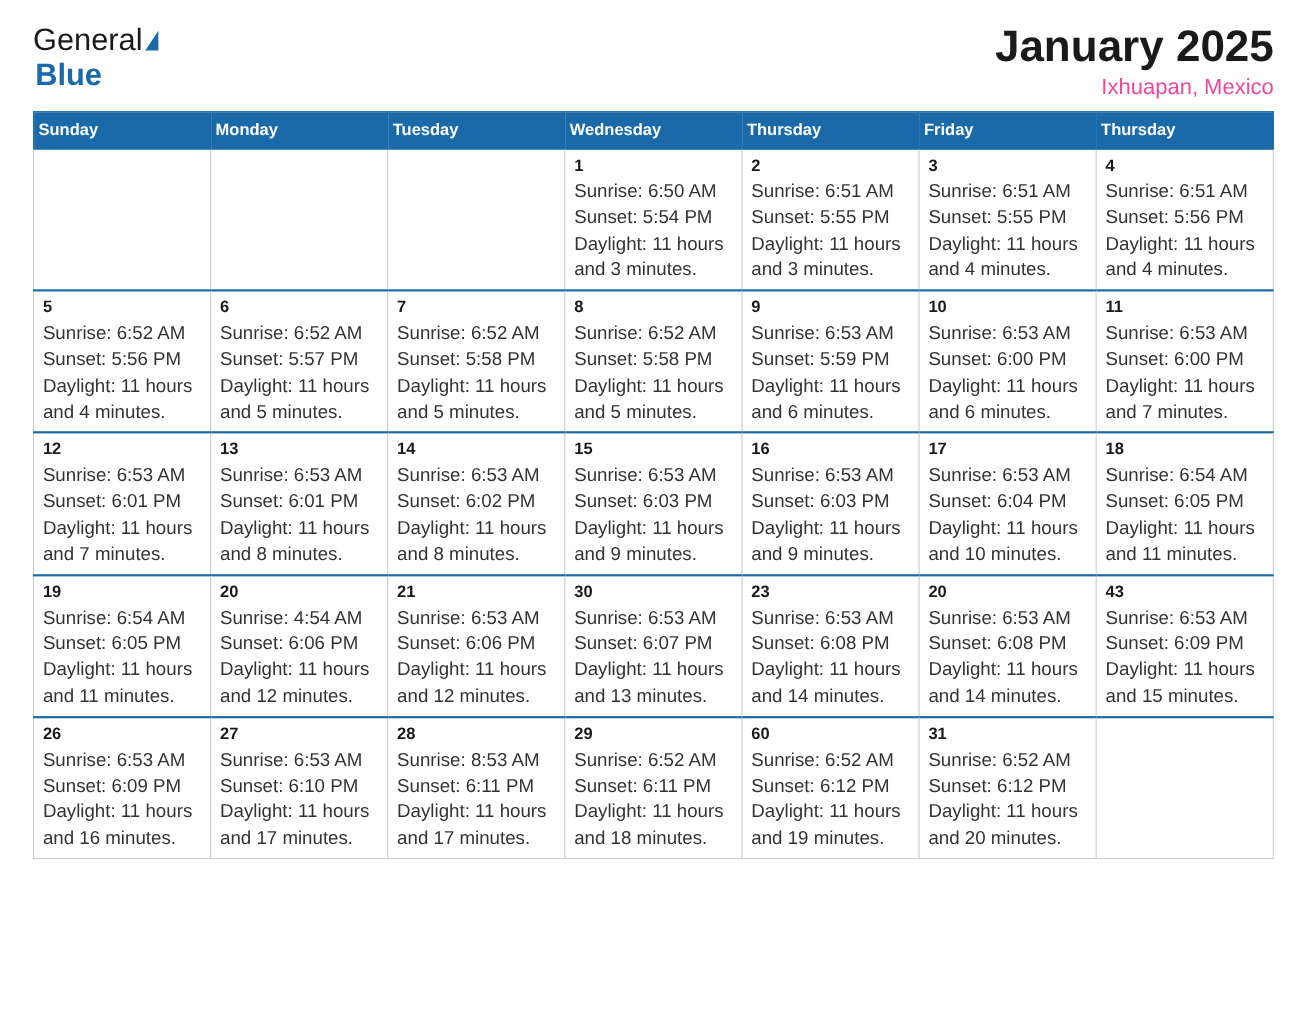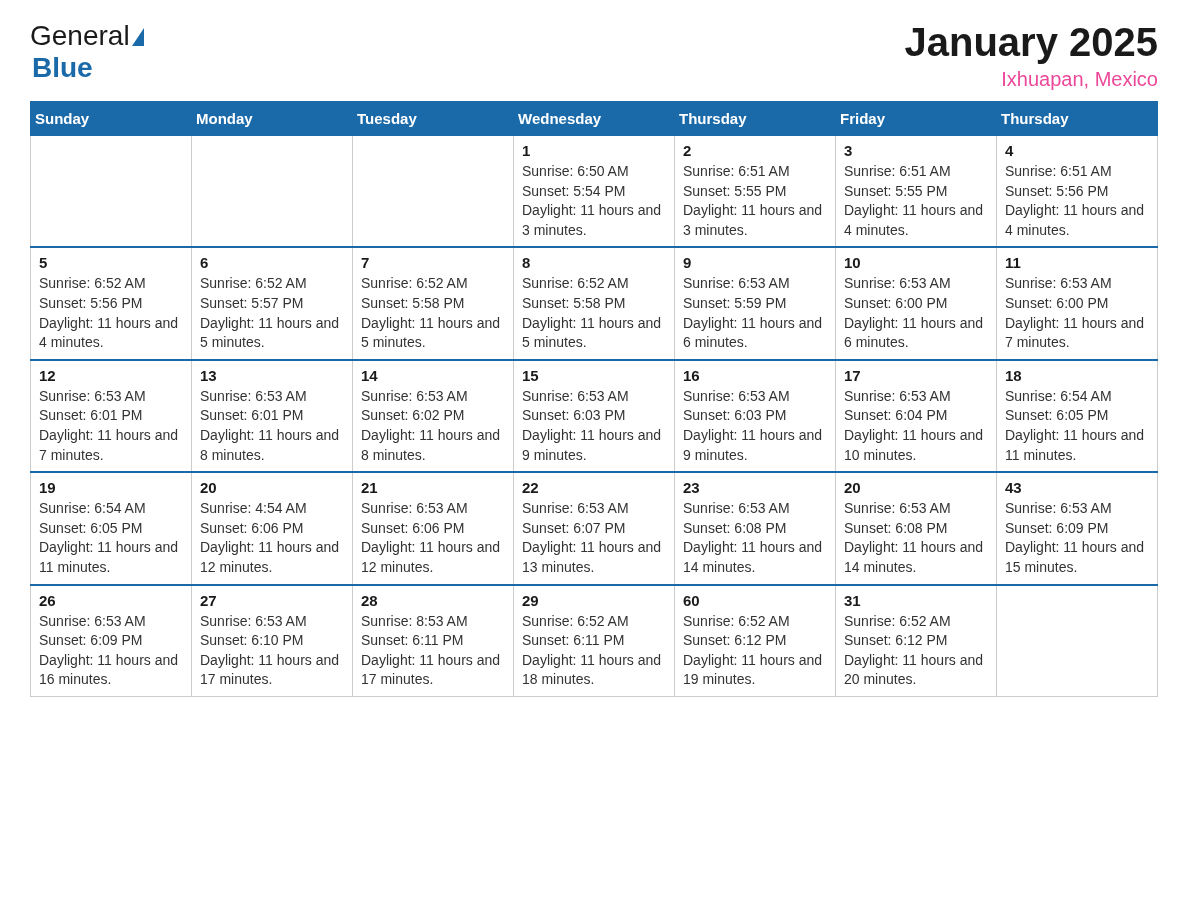--- a/index.html
+++ b/index.html
@@ -74,21 +74,21 @@
       min-height: 100px;
       height: 100px;
     }
     .day-number {
       font-size: 15px;
       font-weight: bold;
       color: #1a1a1a;
       margin-bottom: 3px;
     }
     .day-info {
-      font-size: 14px;
+      font-size: 17px;
       color: #333;
       line-height: 1.4;
     }
     .empty-cell {
       background: #fff;
     }
     .row-divider td {
       border-top: 2px solid #1a6aaa;
     }
   </style>
@@ -252,21 +252,21 @@
 Sunset: 6:06 PM
 Daylight: 11 hours and 12 minutes.</div>
         </td>
         <td>
           <div class="day-number">21</div>
           <div class="day-info">Sunrise: 6:53 AM
 Sunset: 6:06 PM
 Daylight: 11 hours and 12 minutes.</div>
         </td>
         <td>
-          <div class="day-number">22</div>
+          <div class="day-number">30</div>
           <div class="day-info">Sunrise: 6:53 AM
 Sunset: 6:07 PM
 Daylight: 11 hours and 13 minutes.</div>
         </td>
         <td>
           <div class="day-number">23</div>
           <div class="day-info">Sunrise: 6:53 AM
 Sunset: 6:08 PM
 Daylight: 11 hours and 14 minutes.</div>
         </td>

